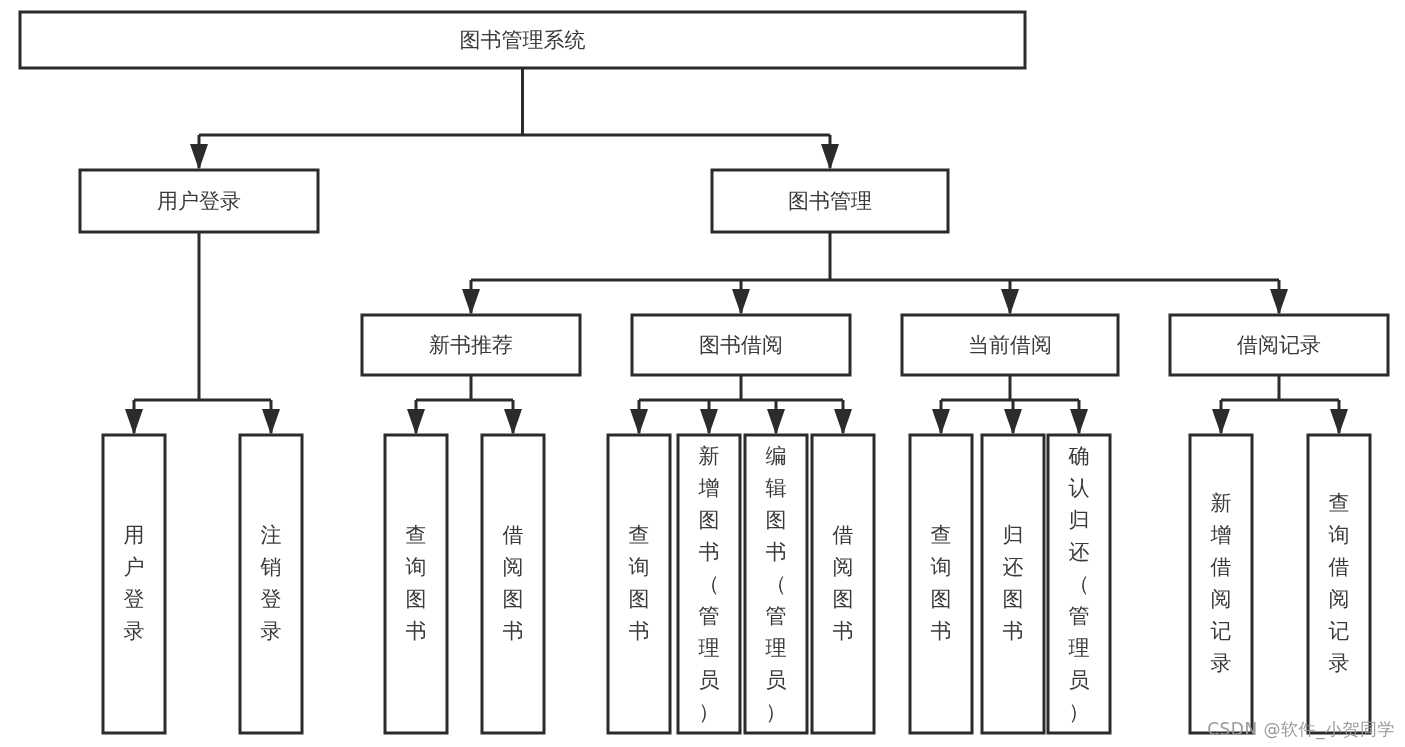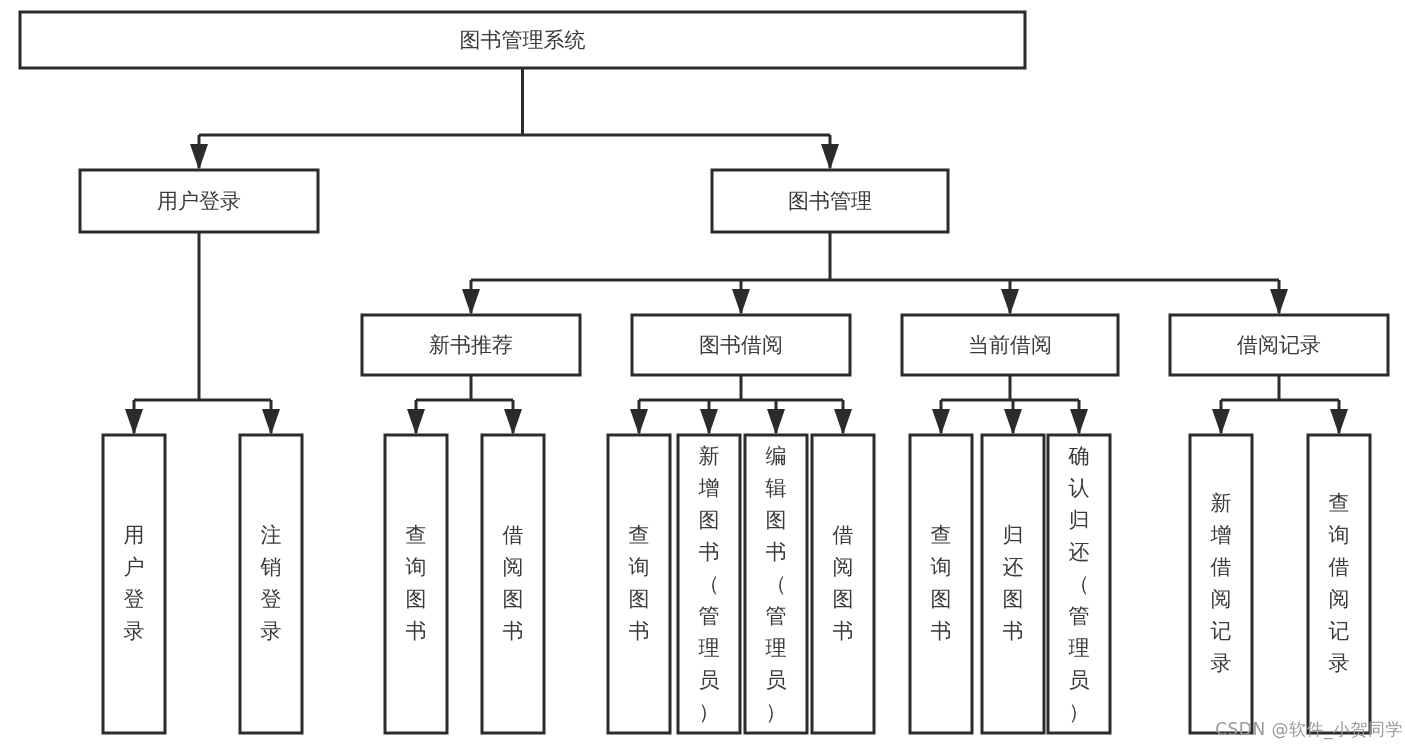--- a/index.html
+++ b/index.html
@@ -51,21 +51,21 @@
   
   .node-label-v-char {
     font-family: "DejaVu Sans", "Liberation Sans", sans-serif;
     font-size: 21px;
     fill: #3a3a3a;
     text-anchor: middle;
     dominant-baseline: middle;
   }
   .watermark {
     position: absolute;
-    right: 2px;
+    right: 10px;
     bottom: 6px;
     font-family: "DejaVu Sans", "Liberation Sans", sans-serif;
     font-size: 17px;
     color: #9a9a9a;
     letter-spacing: 0.5px;
     white-space: nowrap;
     pointer-events: none;
   }
 </style>
 </head>

